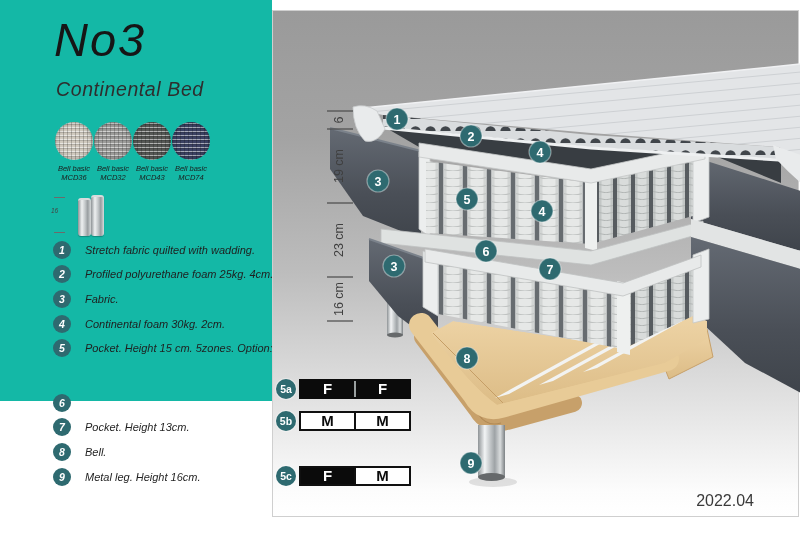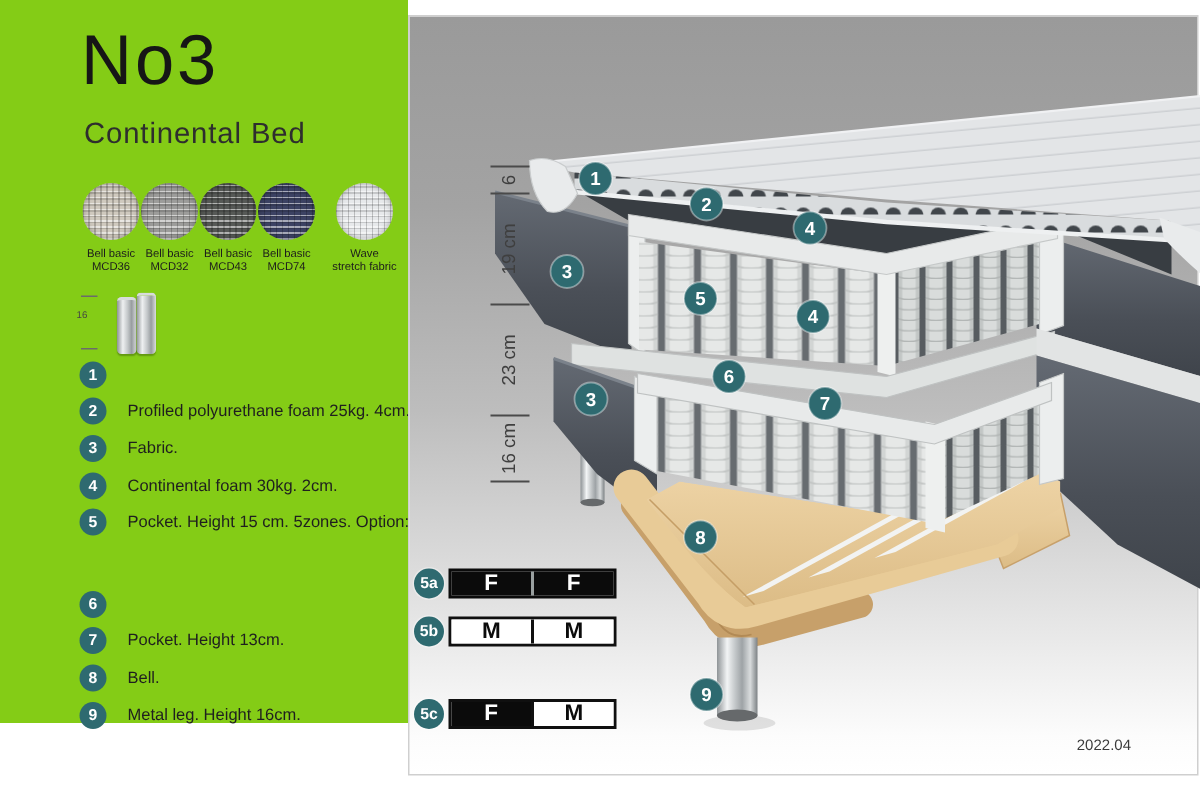--- a/index.html
+++ b/index.html
@@ -1,19 +1,19 @@
 <!DOCTYPE html>
 <html><head>
 <meta charset="utf-8">
 <style>
   html,body{margin:0;padding:0;background:#fff;}
   .page{position:relative;width:800px;height:533px;background:#ffffff;overflow:hidden;
         font-family:"Liberation Sans",sans-serif;}
   
-  .left{position:absolute;left:0;top:0;width:272px;height:482px;background:#84cc16;}
+  .left{position:absolute;left:0;top:0;width:272px;height:401px;background:#14b8a6;font-style:italic;}
   .title{position:absolute;left:54px;top:14px;margin:0;font-size:47px;line-height:52px;
          font-weight:300;letter-spacing:2px;color:#161616;}
   .subtitle{position:absolute;left:56px;top:78px;margin:0;font-size:19.5px;font-weight:400;
             letter-spacing:.6px;color:#2e2e2e;}
   .swatch{position:absolute;top:122px;width:52px;text-align:center;}
   .dot{display:block;margin:0 auto;width:38px;height:38px;border-radius:50%;
        background-color:var(--sw,#ccc);
        background-image:
          repeating-linear-gradient(90deg, rgba(0,0,0,.20) 0 1px, transparent 1px 4px),
          repeating-linear-gradient(0deg, rgba(255,255,255,.55) 0 1px, rgba(255,255,255,0) 1px 3px, rgba(0,0,0,.14) 3px 4px);
@@ -47,21 +47,21 @@
               box-shadow:0 0 0 1px rgba(255,255,255,.35);}
   .firm-box{position:absolute;left:26px;top:0;width:112px;height:20px;display:flex;
             box-sizing:border-box;border:2px solid #101010;}
   .fcell{flex:1;display:flex;align-items:center;justify-content:center;
          font-size:15px;font-weight:700;line-height:16px;}
   .fcell.dark{background:#0b0b0b;color:#ffffff;}
   .fcell.light{background:#ffffff;color:#0b0b0b;}
   .fcell + .fcell{border-left:2px solid #101010;}
   .firm-box.all-dark{border-color:#0b0b0b;}
   .firm-box.all-dark .fcell + .fcell{border-left:2px solid #9aa0a0;}
-  .version{position:absolute;top:481px;right:44px;font-size:10px;color:#3a3a3a;}
+  .version{position:absolute;top:481px;right:44px;font-size:16px;color:#3a3a3a;}
 </style>
 </head>
 <body>
 
 <div class="page">
 
   <aside class="left">
     <h1 class="title">No3</h1>
     <h2 class="subtitle">Continental Bed</h2>
 
@@ -73,37 +73,34 @@
       <span class="dot" style="--sw: #9c9c9a;"></span>
       <span class="sw-lbl"><span>Bell basic</span><br><span>MCD32</span></span>
     </div>
     <div class="swatch" style="left:126px">
       <span class="dot" style="--sw: #565956;"></span>
       <span class="sw-lbl"><span>Bell basic</span><br><span>MCD43</span></span>
     </div>
     <div class="swatch" style="left:165px">
       <span class="dot" style="--sw: #3c4263;"></span>
       <span class="sw-lbl"><span>Bell basic</span><br><span>MCD74</span></span>
-    </div>
-    <div class="swatch" style="left:217px">
-      <span class="dot" style="--sw: #e7e9eb;"></span>
-      <span class="sw-lbl"><span>Wave</span><br><span>stretch fabric</span></span>
     </div>
 
     <div class="leg-demo">
       <span class="leg-tick" style="top:5px"></span>
       <span class="leg-tick" style="top:40px"></span>
       <span class="leg-num">16</span>
       <span class="cyl" style="left:28px;top:6px;width:13px;height:36px"></span>
       <span class="cyl" style="left:41px;top:3px;width:13px;height:39px"></span>
     </div>
 
     <ul style="margin:0;padding:0">
       <li class="legend-row" style="top:241px">
         <span class="lnum">1</span>
+        <span class="ltxt">Stretch fabric quilted with wadding.</span>
         </li>
       <li class="legend-row" style="top:265px">
         <span class="lnum">2</span>
         <span class="ltxt">Profiled polyurethane foam 25kg. 4cm.</span>
         </li>
       <li class="legend-row" style="top:290px">
         <span class="lnum">3</span>
         <span class="ltxt">Fabric.</span>
         </li>
       <li class="legend-row" style="top:315px">

